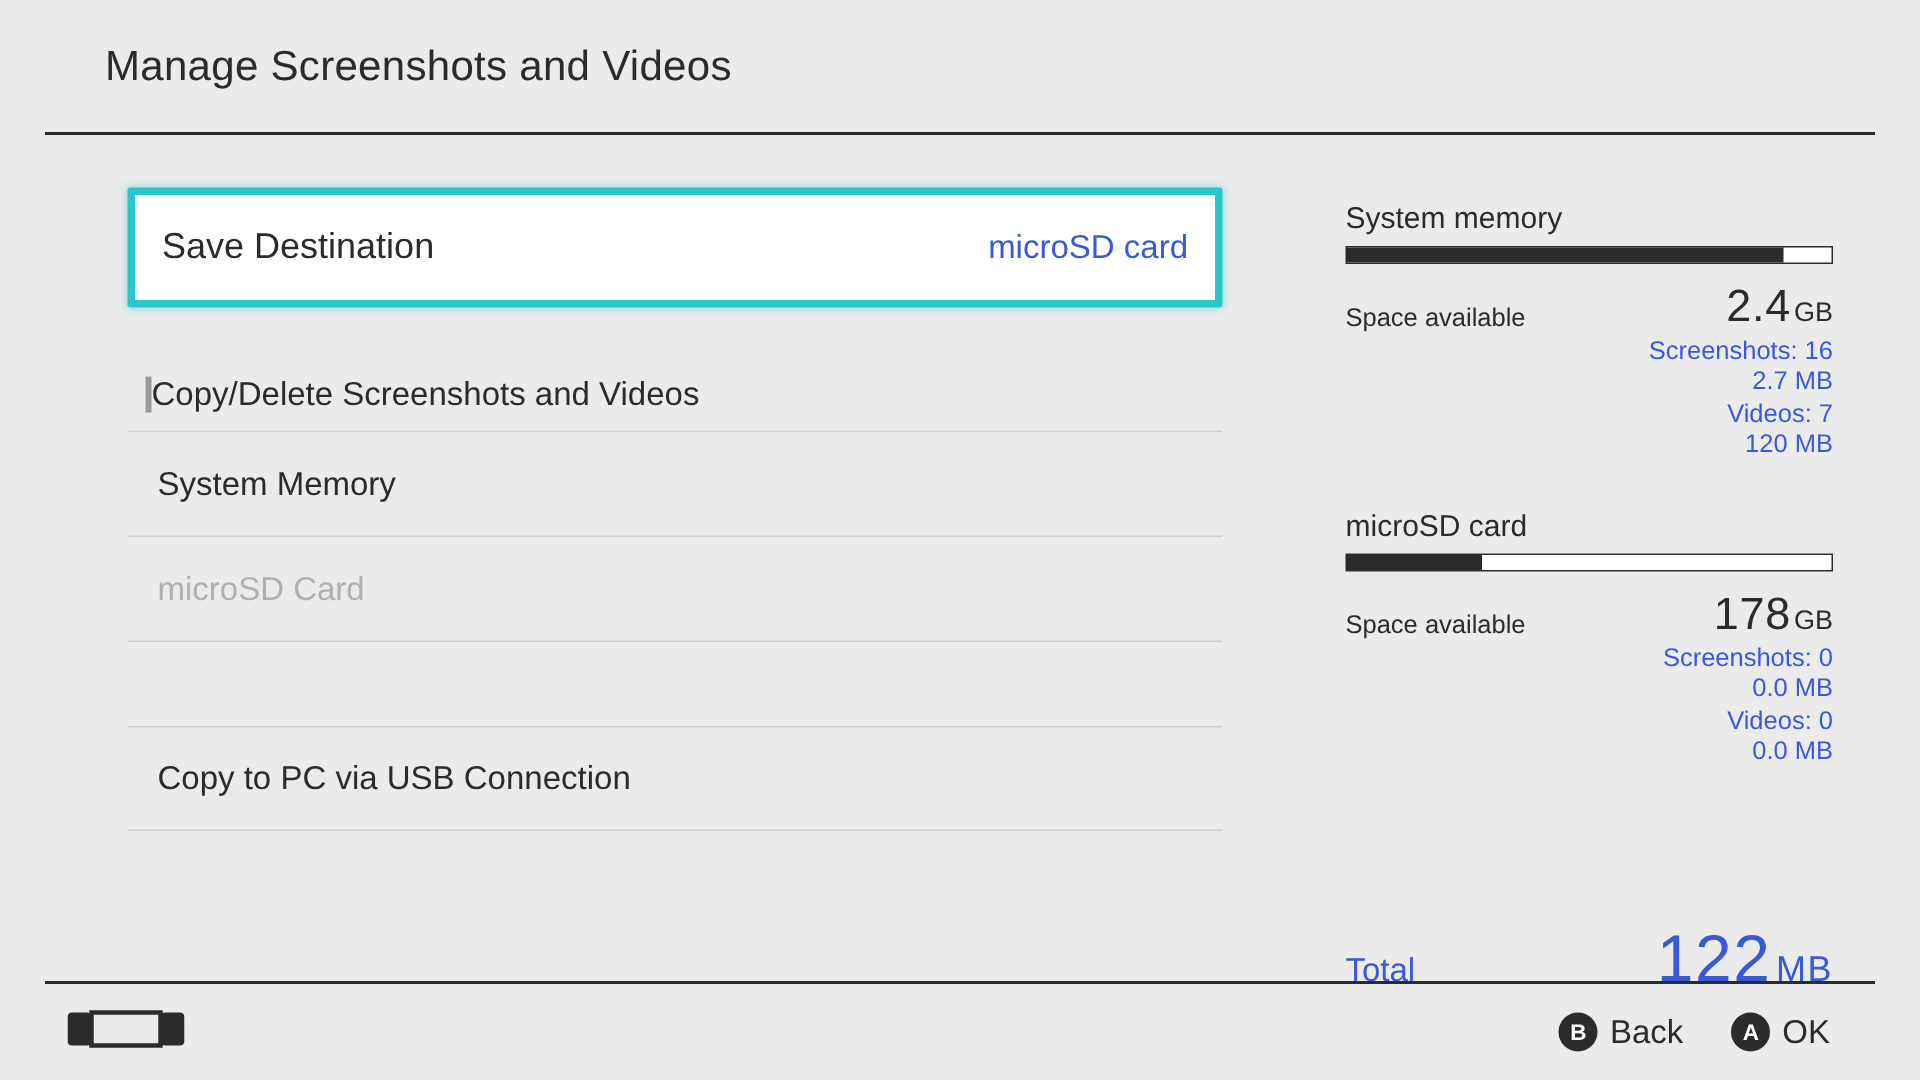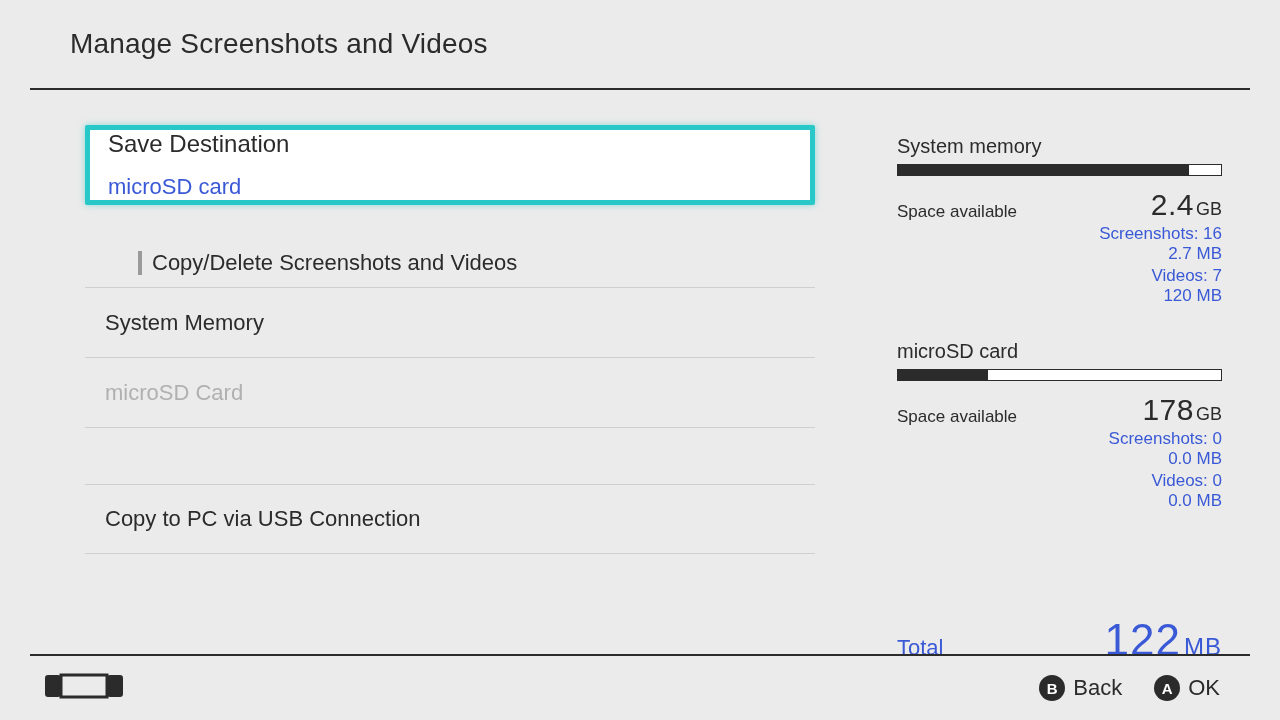--- a/index.html
+++ b/index.html
@@ -40,43 +40,41 @@
     top: 35px;
     width: 730px;
   }
 
   .selected-row {
     background: #fff;
     border: 5px solid #29c8c8;
     border-radius: 2px;
     height: 80px;
     display: flex;
+    align-items: center;
     justify-content: space-between;
     padding: 0 18px;
     box-shadow: 0 0 6px rgba(41,200,200,0.5);
     margin-bottom: 38px;
-    flex-direction: column;
   }
   .selected-row .label {
     font-size: 24px;
     color: #2b2b2b;
   }
   .selected-row .value {
     font-size: 22px;
     color: #3a59d6;
   }
 
   .section-heading {
     display: flex;
     align-items: center;
-    gap: 10px;
     padding-left: 12px;
     margin-bottom: 4px;
     height: 40px;
-    margin-left: 41px;
   }
   .section-heading .bar {
     width: 4px; height: 24px; background: #9a9a9a;
   }
   .section-heading .text {
     font-size: 22px;
     color: #2b2b2b;
   }
 
   .menu-list {

